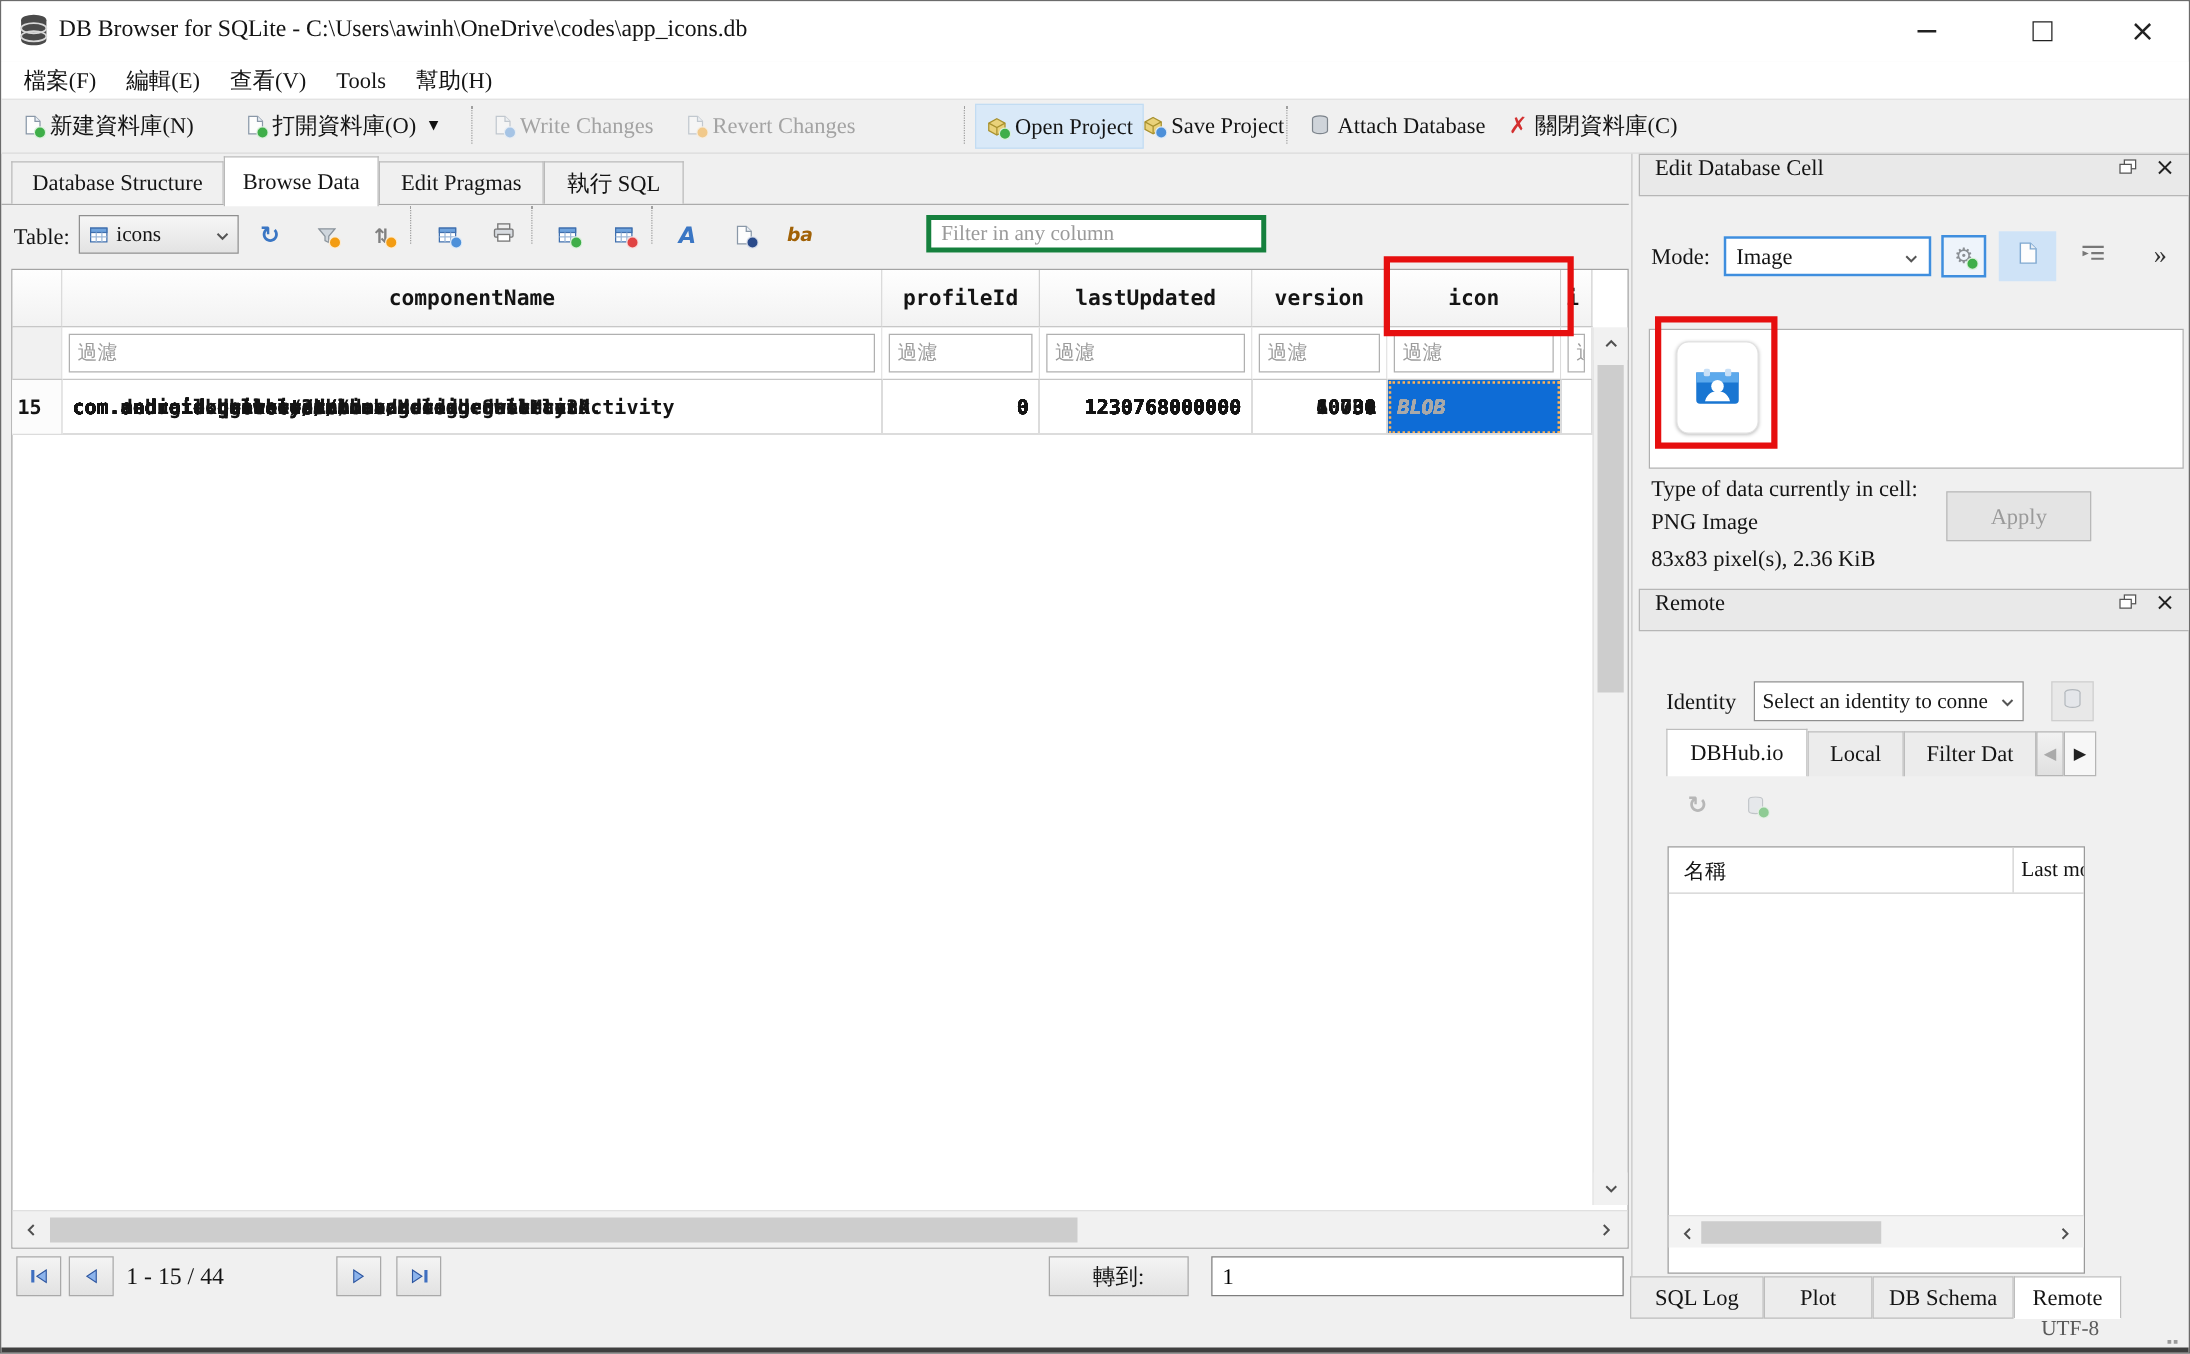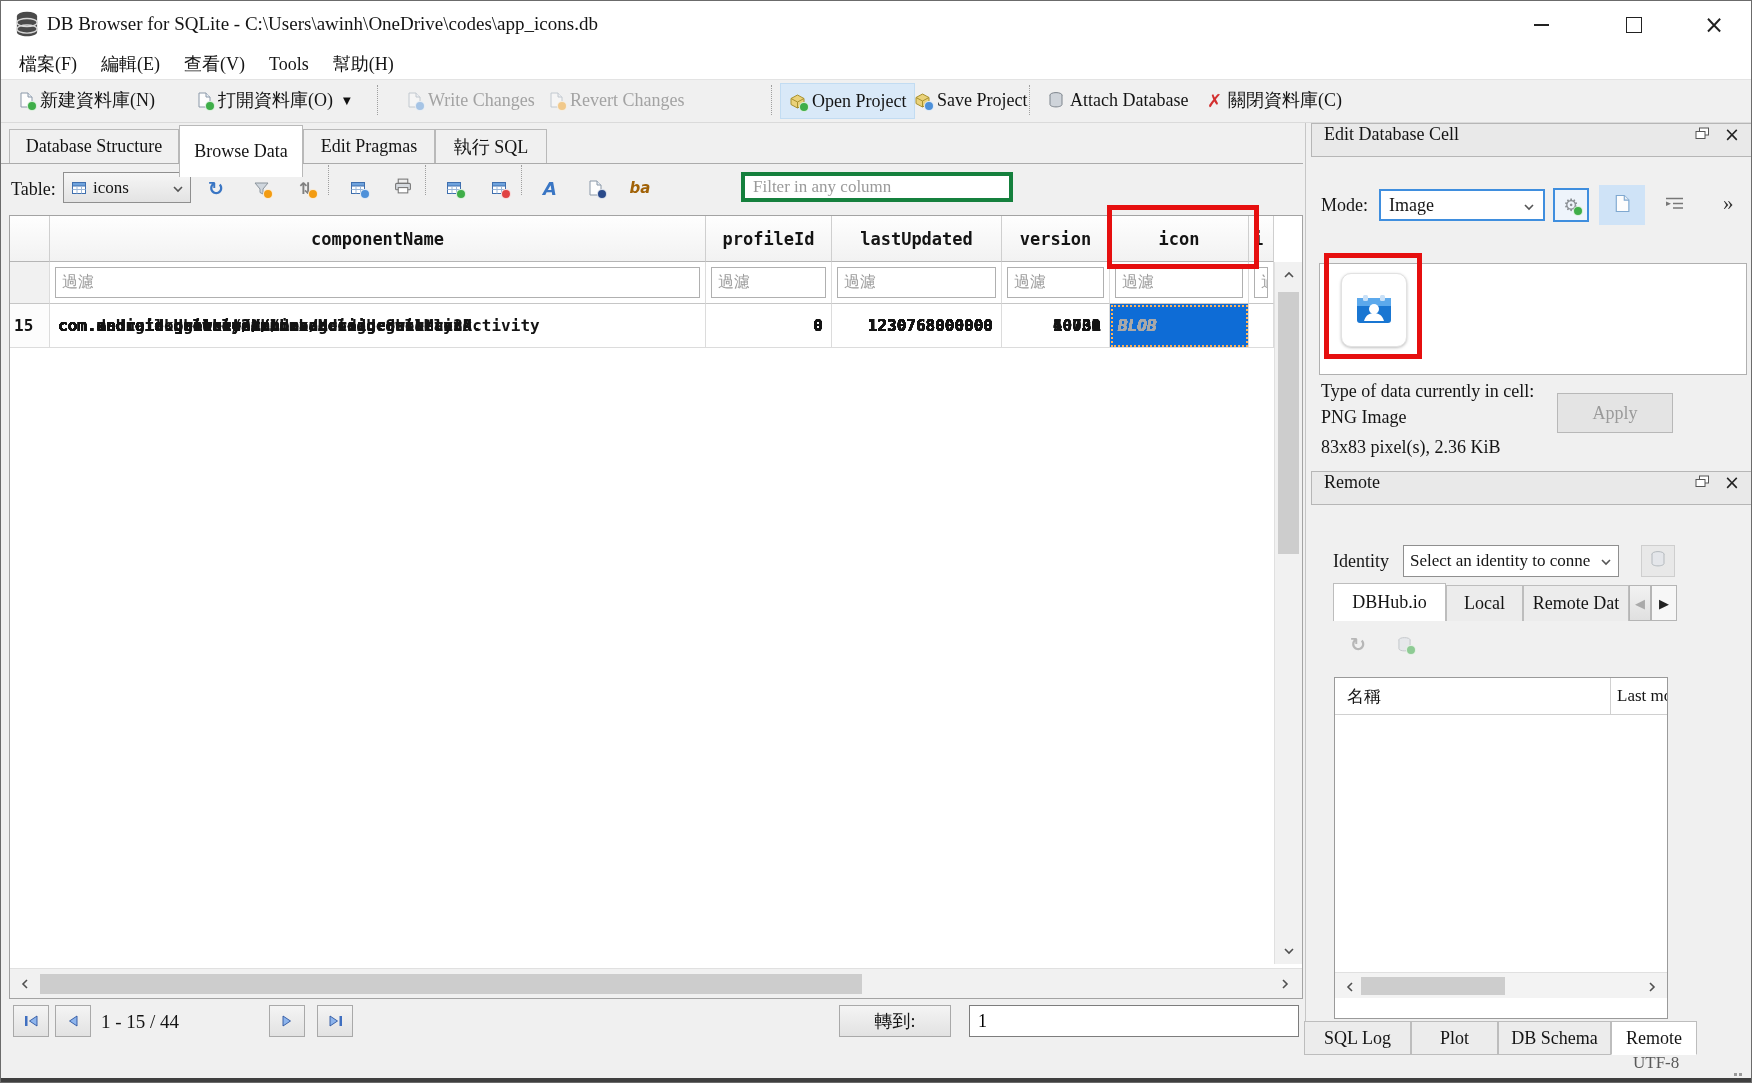--- a/index.html
+++ b/index.html
@@ -24,21 +24,21 @@
   .tsep{top:84px;width:1px;height:30px;border-left:1px dotted #9f9f9f;}
   .icn{position:relative;display:inline-flex;width:17px;height:17px;align-items:center;justify-content:center;flex:none;}
   .badge{position:absolute;right:-3px;bottom:-2px;width:8px;height:8px;border-radius:50%;border:1px solid rgba(255,255,255,.8);}
   .bg-green{background:#3fae49;} .bg-red{background:#e04343;} .bg-blue{background:#4d90d9;} .bg-orange{background:#f39c12;} .bg-navy{background:#2a4a8a;}
   .dis .icn{opacity:.45;}
   .ddown{font-size:10px;color:#111;margin-left:4px;font-family:"DejaVu Sans",sans-serif;}
   
   .tabline{left:0;top:162px;width:1302px;height:1px;background:#ababab;}
   .mtab{top:128px;height:34px;display:flex;align-items:center;justify-content:center;font-size:18px;
         background:#f0f0f0;border:1px solid #b9b9b9;border-bottom:none;box-sizing:border-box;}
-  .mtab.active{top:124px;height:52px;background:#fff;z-index:3;}
+  .mtab.active{top:124px;height:40px;background:#fff;z-index:3;}
   
   .ctl-label{top:178px;font-size:18px;}
   .combo{display:flex;align-items:center;background:linear-gradient(#f6f6f6,#e3e3e3);border:1px solid #8f8f8f;box-sizing:border-box;padding:0 6px;gap:6px;font-size:17px;}
   .combo .arr{margin-left:auto;}
   .gicon{top:172px;width:30px;height:30px;display:flex;align-items:center;justify-content:center;}
   .glyphb{font-family:"DejaVu Sans",sans-serif;font-weight:bold;}
   .finput{top:171px;height:30px;border:4px solid #15803d;background:#fff;box-sizing:border-box;font-size:17px;color:#9a9a9a;padding:0 8px;font-family:"Liberation Serif",serif;}
   .finput::placeholder{color:#9a9a9a;font-family:"Liberation Serif",serif;}
   
   .gridframe{left:8px;top:214px;width:1294px;height:784px;background:#fff;border:1px solid #a3a3a3;box-sizing:border-box;overflow:hidden;}
@@ -142,21 +142,21 @@
         <svg width="14" height="16" viewBox="0 0 14 16">
           <path d="M2 1h7l4 4v10H2z" fill="#fdfdfd" stroke="#8a98a8"></path>
           <path d="M9 1v4h4" fill="#e8eef5" stroke="#8a98a8"></path>
         </svg>
         <span class="badge bg-green"></span>
       </span>
     <span>打開資料庫(O)</span>
     <span class="ddown">▼</span>
   </div>
   <div class="abs tsep" style="left:376px;"></div>
-  <div class="abs tbtn dis" style="left:396px;">
+  <div class="abs tbtn dis" style="left:384px;">
     <span class="icn">
         <svg width="14" height="16" viewBox="0 0 14 16">
           <path d="M2 1h7l4 4v10H2z" fill="#fdfdfd" stroke="#8a98a8"></path>
           <path d="M9 1v4h4" fill="#e8eef5" stroke="#8a98a8"></path>
         </svg>
         <span class="badge bg-blue"></span>
       </span>
     <span>Write Changes</span>
   </div>
   <div class="abs tbtn dis" style="left:538px;">
@@ -600,21 +600,21 @@
         </svg></span>
   </div>
   <div class="abs sqbtn" style="left:1640px;top:544px;width:34px;height:32px;background:#e6e6e6;border:1px solid #c0c0c0;opacity:.7;">
     <span><svg width="14" height="16" viewBox="0 0 14 16">
           <ellipse cx="7" cy="3" rx="6" ry="2.4" fill="#dfe3e8" stroke="#9aa1a8"></ellipse>
           <path d="M1 3v9.5c0 1.3 2.7 2.4 6 2.4s6-1.1 6-2.4V3" fill="#dfe3e8" stroke="#9aa1a8"></path>
         </svg></span>
   </div>
   <div class="abs rtab active" style="left:1332px;width:113px;text-align:center;">DBHub.io</div>
   <div class="abs rtab" style="left:1445px;width:77px;">Local</div>
-  <div class="abs rtab" style="left:1522px;width:106px;">Remote Dat</div>
+  <div class="abs rtab" style="left:1522px;width:106px;">Filter Dat</div>
   <div class="abs tscroll" style="left:1628px;width:22px;color:#aaa;">◀</div>
   <div class="abs tscroll" style="left:1650px;width:26px;color:#222;background:#f7f7f7;">▶</div>
   <div class="abs gicon" style="left:1342px;top:628px;opacity:.55;">
       <span class="glyphb" style="color:#8a8a8a;font-size:19px;">↻</span>
     </div>
   <div class="abs gicon" style="left:1388px;top:628px;opacity:.55;">
       <span class="icn">
         <svg width="13" height="15" viewBox="0 0 14 16">
           <ellipse cx="7" cy="3" rx="6" ry="2.4" fill="#dfe3e8" stroke="#9aa1a8"></ellipse>
           <path d="M1 3v9.5c0 1.3 2.7 2.4 6 2.4s6-1.1 6-2.4V3" fill="#dfe3e8" stroke="#9aa1a8"></path>

